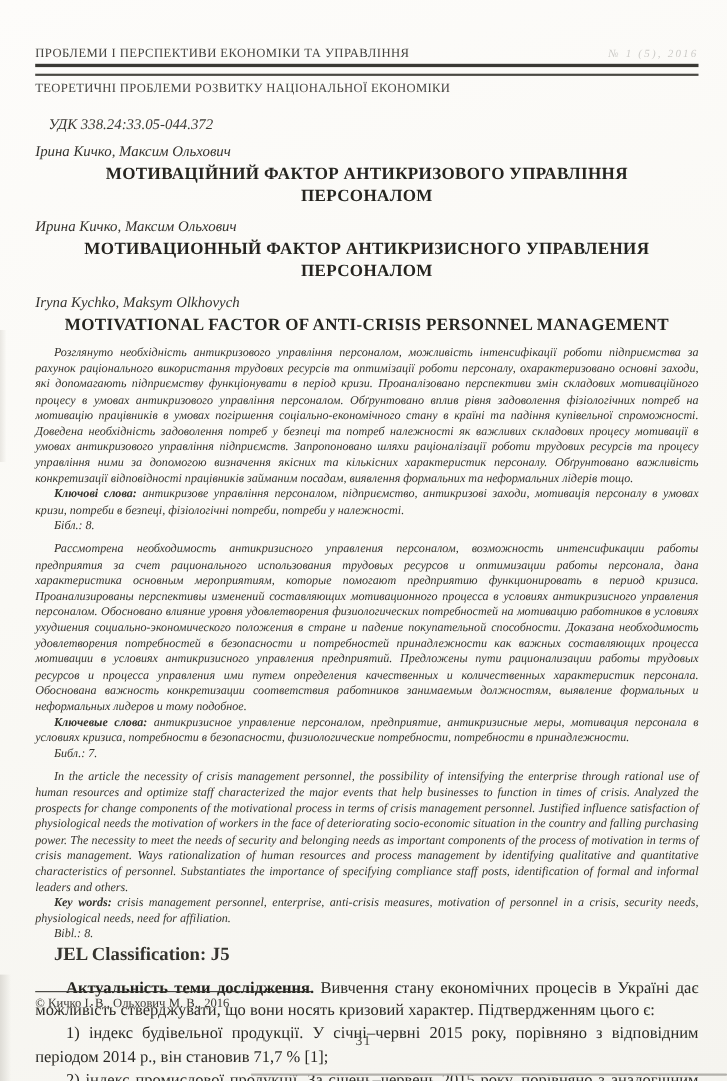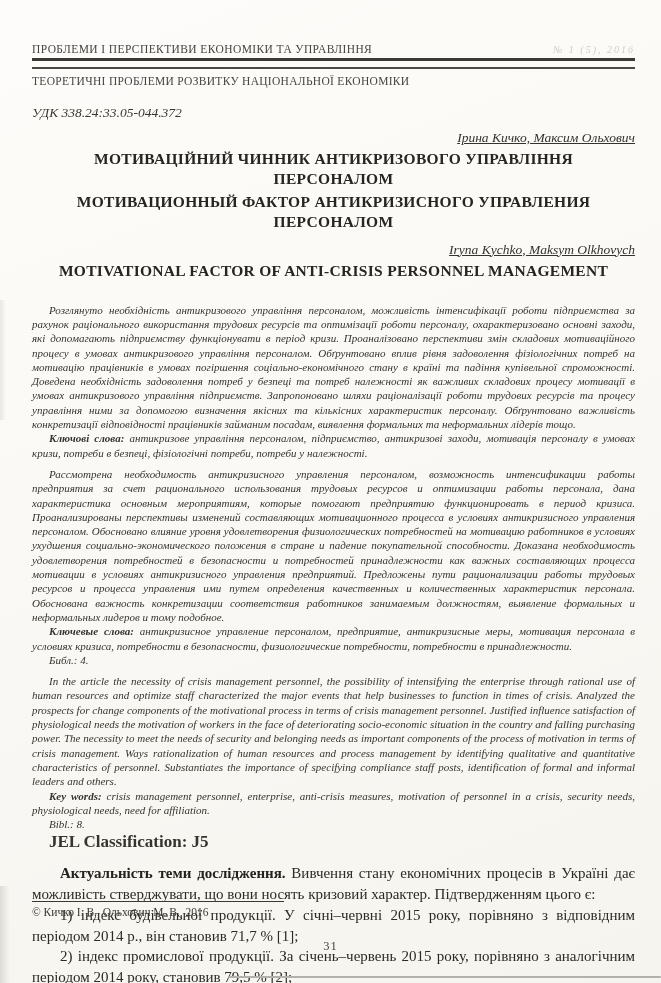--- a/index.html
+++ b/index.html
@@ -16,27 +16,27 @@
   }
   
   .running-head { display:flex; justify-content:space-between; align-items:baseline; }
   .rh-left { font-size:11.5px; letter-spacing:0.4px; color:#454440; white-space:nowrap; }
   .rh-right { font-size:10px; font-style:italic; color:#74736f; opacity:0.35;
               filter:blur(0.6px); letter-spacing:2px; white-space:nowrap;margin-top:36px; }
   .double-rule { height:6px; border-top:3px solid #3a3934; border-bottom:2px solid #4a4943;
                  margin:3px 0 6px 0; }
   .section-head { font-size:11.5px; letter-spacing:0.3px; color:#454440; }
   
-  .udc { margin:18px 0 0 0; font-style:italic; font-size:13.5px; color:#383732; }
-  .authors { margin:9px 0 0 0; text-align:right; font-style:italic; font-size:13.5px; color:#34332e;text-decoration:underline; }
+  .udc { margin:18px 0 0 12px; font-style:italic; font-size:13.5px; color:#383732; }
+  .authors { margin:9px 0 0 0; text-align:left; font-style:italic; font-size:13.5px; color:#34332e; }
   .title { margin:3px 24px 0 24px; text-align:center; font-size:15.5px; font-weight:bold;
            line-height:1.3; letter-spacing:0.3px; color:#262520; }
   
   .abstract-block { margin-top:7px; }
-  .abstract-block.first { margin-top:22px; }
+  .abstract-block.first { margin-top:8px; }
   .abs { margin:0; font-style:italic; font-size:11px; line-height:1.3; text-align:justify;
          text-indent:17px; color:#35342e; }
   .abs-label { font-weight:bold; }
   .jel { margin:0; font-size:17px; line-height:1.3; text-indent:17px; font-weight:bold;
          font-style:normal; color:#35342e; }
   
   .body-text { margin-top:10px; }
   .body-para { margin:0; font-size:15px; line-height:1.38; text-align:justify;
                text-indent:28px; color:#2b2a25; }
   .body-para b { color:#23221d;margin-top:28px; }
@@ -64,36 +64,38 @@
     <span class="rh-right">№ 1 (5), 2016</span>
   </div>
 
   <div class="double-rule"></div>
 
   <div class="section-head">ТЕОРЕТИЧНІ ПРОБЛЕМИ РОЗВИТКУ НАЦІОНАЛЬНОЇ ЕКОНОМІКИ</div>
 
   <p class="udc">УДК 338.24:33.05-044.372</p>
 
   <p class="authors">Ірина Кичко, Максим Ольхович</p>
-  <div class="title">МОТИВАЦІЙНИЙ ЧИННИК АНТИКРИЗОВОГО УПРАВЛІННЯ ПЕРСОНАЛОМ</div>
+  <div class="title">МОТИВАЦІЙНИЙ ФАКТОР АНТИКРИЗОВОГО УПРАВЛІННЯ ПЕРСОНАЛОМ</div>
 
+  <p class="authors">Ирина Кичко, Максим Ольхович</p>
   <div class="title">МОТИВАЦИОННЫЙ ФАКТОР АНТИКРИЗИСНОГО УПРАВЛЕНИЯ ПЕРСОНАЛОМ</div>
 
   <p class="authors">Iryna Kychko, Maksym Olkhovych</p>
   <div class="title">MOTIVATIONAL FACTOR OF ANTI-CRISIS PERSONNEL MANAGEMENT</div>
 
   <div class="abstract-block first">
     <p class="abs">Розглянуто необхідність антикризового управління персоналом, можливість інтенсифікації роботи підприємства за рахунок раціонального використання трудових ресурсів та оптимізації роботи персоналу, охарактеризовано основні заходи, які допомагають підприємству функціонувати в період кризи. Проаналізовано перспективи змін складових мотиваційного процесу в умовах антикризового управління персоналом. Обґрунтовано вплив рівня задоволення фізіологічних потреб на мотивацію працівників в умовах погіршення соціально-економічного стану в країні та падіння купівельної спроможності. Доведена необхідність задоволення потреб у безпеці та потреб належності як важливих складових процесу мотивації в умовах антикризового управління підприємств. Запропоновано шляхи раціоналізації роботи трудових ресурсів та процесу управління ними за допомогою визначення якісних та кількісних характеристик персоналу. Обґрунтовано важливість конкретизації відповідності працівників займаним посадам, виявлення формальних та неформальних лідерів тощо.</p>
     <p class="abs"><b class="abs-label">Ключові слова: </b><span>антикризове управління персоналом, підприємство, антикризові заходи, мотивація персоналу в умовах кризи, потреби в безпеці, фізіологічні потреби, потреби у належності.</span></p>
+    <p class="abs">Бібл.: 8.</p>
   </div>
 
   <div class="abstract-block">
     <p class="abs">Рассмотрена необходимость антикризисного управления персоналом, возможность интенсификации работы предприятия за счет рационального использования трудовых ресурсов и оптимизации работы персонала, дана характеристика основным мероприятиям, которые помогают предприятию функционировать в период кризиса. Проанализированы перспективы изменений составляющих мотивационного процесса в условиях антикризисного управления персоналом. Обосновано влияние уровня удовлетворения физиологических потребностей на мотивацию работников в условиях ухудшения социально-экономического положения в стране и падение покупательной способности. Доказана необходимость удовлетворения потребностей в безопасности и потребностей принадлежности как важных составляющих процесса мотивации в условиях антикризисного управления предприятий. Предложены пути рационализации работы трудовых ресурсов и процесса управления ими путем определения качественных и количественных характеристик персонала. Обоснована важность конкретизации соответствия работников занимаемым должностям, выявление формальных и неформальных лидеров и тому подобное.</p>
     <p class="abs"><b class="abs-label">Ключевые слова: </b><span>антикризисное управление персоналом, предприятие, антикризисные меры, мотивация персонала в условиях кризиса, потребности в безопасности, физиологические потребности, потребности в принадлежности.</span></p>
-    <p class="abs">Библ.: 4.</p>
+    <p class="abs">Библ.: 7.</p>
   </div>
 
   <div class="abstract-block">
     <p class="abs">In the article the necessity of crisis management personnel, the possibility of intensifying the enterprise through rational use of human resources and optimize staff characterized the major events that help businesses to function in times of crisis. Analyzed the prospects for change components of the motivational process in terms of crisis management personnel. Justified influence satisfaction of physiological needs the motivation of workers in the face of deteriorating socio-economic situation in the country and falling purchasing power. The necessity to meet the needs of security and belonging needs as important components of the process of motivation in terms of crisis management. Ways rationalization of human resources and process management by identifying qualitative and quantitative characteristics of personnel. Substantiates the importance of specifying compliance staff posts, identification of formal and informal leaders and others.</p>
     <p class="abs"><b class="abs-label">Key words: </b><span>crisis management personnel, enterprise, anti-crisis measures, motivation of personnel in a crisis, security needs, physiological needs, need for affiliation.</span></p>
     <p class="abs">Bibl.: 8.</p>
     <p class="jel">JEL Classification: J5</p>
   </div>
 
   <div class="body-text">

